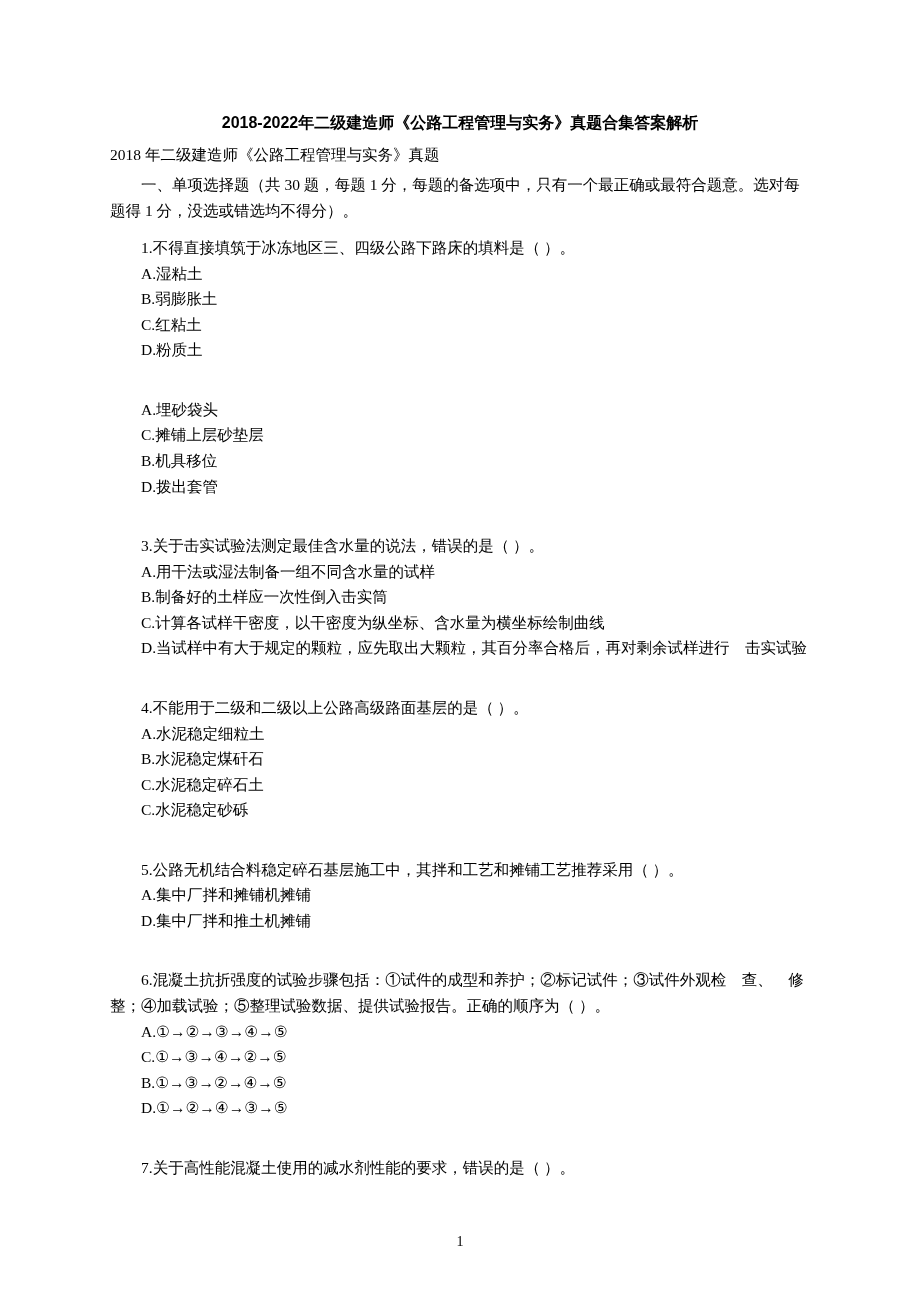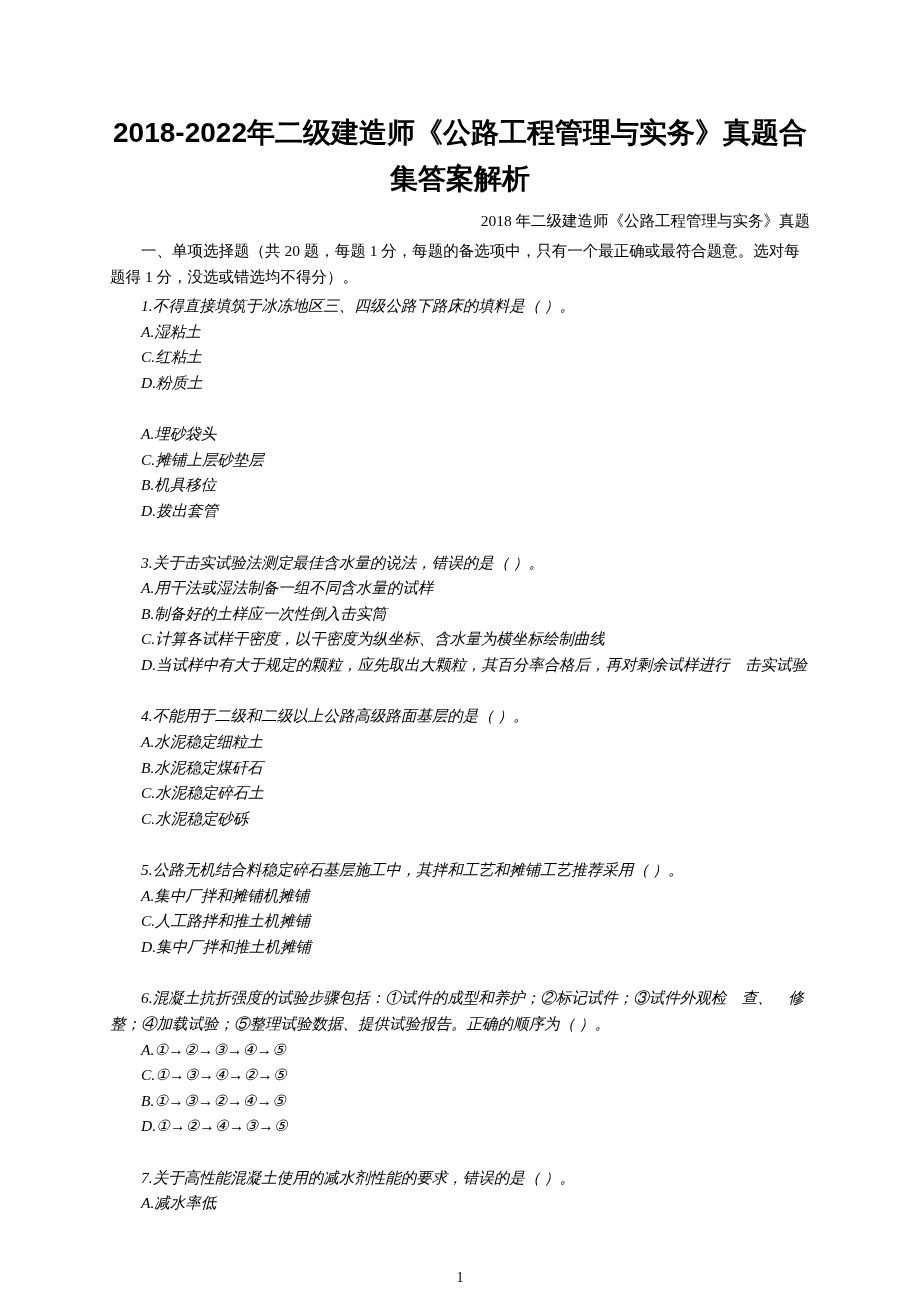--- a/index.html
+++ b/index.html
@@ -9,56 +9,56 @@
       background: #fff;
       font-family: "SimSun", "宋体", serif;
       color: #000;
       padding: 110px 110px 40px 110px;
       font-size: 15.5px;
       line-height: 1.65;
     }
     .title {
       text-align: center;
       font-family: "SimHei", "黑体", sans-serif;
-      font-size: 28px;
+      font-size: 16px;
       font-weight: bold;
       margin-bottom: 6px;
     }
     .subtitle {
-      text-align: right;
+      text-align: left;
       margin-bottom: 4px;
     }
     .section {
       text-indent: 2em;
     }
     .q-block {
-      margin-top: 4px;
-      font-style: italic;
+      margin-top: 12px;
     }
     .q-text { text-indent: 2em; }
     .opt { text-indent: 2em; }
     .hang { text-indent: 0; }
     .gap { height: 22px; }
     .page-num {
       text-align: center;
       margin-top: 50px;
       font-size: 14px;
     }
   </style>
 </head>
 <body>
 
 <div class="title">2018-2022年二级建造师《公路工程管理与实务》真题合集答案解析</div>
 <div class="subtitle">2018 年二级建造师《公路工程管理与实务》真题</div>
 
-<div class="section">一、单项选择题（共 20 题，每题 1 分，每题的备选项中，只有一个最正确或最符合题意。选对每题得 1 分，没选或错选均不得分）。</div>
+<div class="section">一、单项选择题（共 30 题，每题 1 分，每题的备选项中，只有一个最正确或最符合题意。选对每题得 1 分，没选或错选均不得分）。</div>
 
 <div class="q-block">
   <div class="q-text">1.不得直接填筑于冰冻地区三、四级公路下路床的填料是（ ）。</div>
   <div class="opt">A.湿粘土</div>
+  <div class="opt">B.弱膨胀土</div>
   <div class="opt">C.红粘土</div>
   <div class="opt">D.粉质土</div>
 </div>
 
 <div class="gap"></div>
 
 <div class="q-block">
   <div class="opt">A.埋砂袋头</div>
   <div class="opt">C.摊铺上层砂垫层</div>
   <div class="opt">B.机具移位</div>
@@ -83,34 +83,32 @@
   <div class="opt">B.水泥稳定煤矸石</div>
   <div class="opt">C.水泥稳定碎石土</div>
   <div class="opt">C.水泥稳定砂砾</div>
 </div>
 
 <div class="gap"></div>
 
 <div class="q-block">
   <div class="q-text">5.公路无机结合料稳定碎石基层施工中，其拌和工艺和摊铺工艺推荐采用（ ）。</div>
   <div class="opt">A.集中厂拌和摊铺机摊铺</div>
-  <div class="opt">C.人工路拌和推土机摊铺</div>
   <div class="opt">D.集中厂拌和推土机摊铺</div>
 </div>
 
 <div class="gap"></div>
 
 <div class="q-block">
   <div class="q-text hang" style="text-indent:2em;">6.混凝土抗折强度的试验步骤包括：①试件的成型和养护；②标记试件；③试件外观检　查、　修整；④加载试验；⑤整理试验数据、提供试验报告。正确的顺序为（ ）。</div>
   <div class="opt">A.①→②→③→④→⑤</div>
   <div class="opt">C.①→③→④→②→⑤</div>
   <div class="opt">B.①→③→②→④→⑤</div>
   <div class="opt">D.①→②→④→③→⑤</div>
 </div>
 
 <div class="gap"></div>
 
 <div class="q-block">
   <div class="q-text">7.关于高性能混凝土使用的减水剂性能的要求，错误的是（ ）。</div>
-  <div class="opt">A.减水率低</div>
 </div>
 
 <div class="page-num">1</div>
 
 </body></html>

